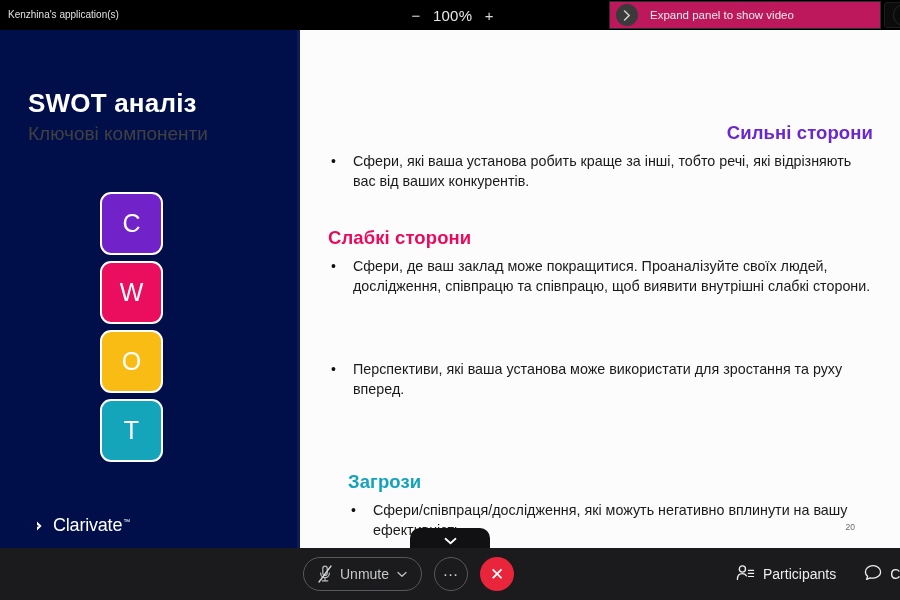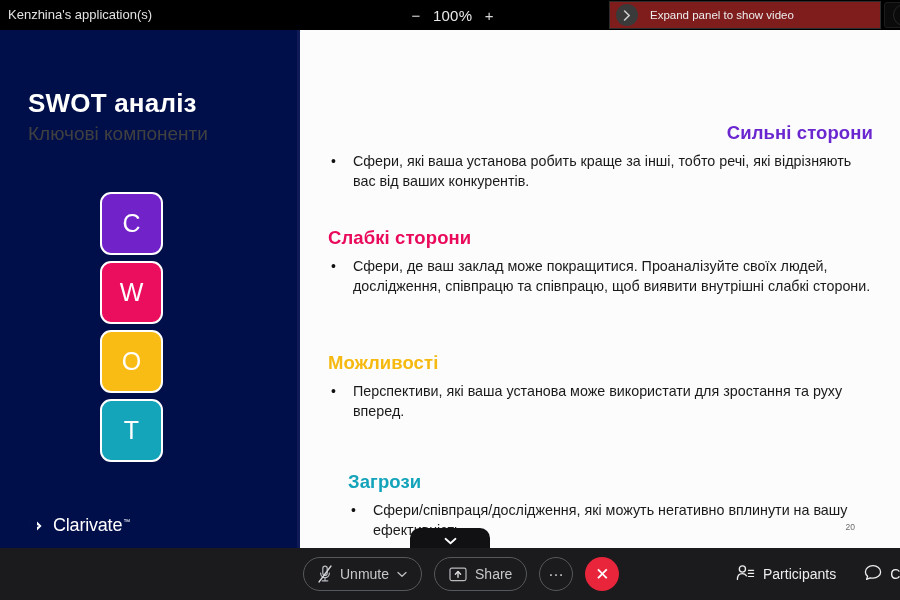--- a/index.html
+++ b/index.html
@@ -11,35 +11,35 @@
   }
   #app { position: relative; width: 900px; height: 600px; background: #000; }
 
   
   #topbar {
     position: absolute; left: 0; top: 0; width: 900px; height: 30px;
     background: #000; color: #e8e8e8;
   }
   #win-title {
     position: absolute; left: 8px; top: 0; height: 30px; line-height: 30px;
-    font-size: 13px; color: #e2e2e2; white-space: nowrap;
+    font-size: 10px; color: #e2e2e2; white-space: nowrap;
   }
   #zoom-group {
     position: absolute; left: 408px; top: 0; height: 30px;
     display: flex; align-items: center; gap: 9px;
   }
   .zbtn {
     width: 16px; height: 16px; display: flex; align-items: center; justify-content: center;
     color: #d8d8d8; font-size: 15px; line-height: 1;
   }
   #zoom-value { font-size: 15px; color: #e8e8e8; letter-spacing: .2px; }
 
   #expand-panel {
     position: absolute; left: 609px; top: 1px; width: 272px; height: 28px;
-    background: #7f1d1d; border: 1px solid #2c2c2c;
+    background: #be185d; border: 1px solid #2c2c2c;
     display: flex; align-items: center; padding-left: 6px; gap: 12px;
   }
   #expand-circle {
     width: 22px; height: 22px; border-radius: 50%;
     background: #3a3a3a; color: #cfcfcf;
     display: flex; align-items: center; justify-content: center;
     font-size: 11px; flex: 0 0 auto;
   }
   #expand-label { font-size: 11.5px; color: #ededed; white-space: nowrap; }
 
@@ -249,21 +249,20 @@
 
       <div class="section" id="sec-1">
         <div class="sec-head" style="color: rgb(234, 10, 92);">Слабкі сторони</div>
         <div class="sec-body">
           <div class="bullet">•</div>
           <div class="btext">Сфери, де ваш заклад може покращитися. Проаналізуйте своїх людей, дослідження, співпрацю та співпрацю, щоб виявити внутрішні слабкі сторони.</div>
         </div>
       </div>
 
       <div class="section" id="sec-2">
-        <div class="sec-head" style="color: rgb(245, 185, 15);">Можливості</div>
         <div class="sec-body">
           <div class="bullet">•</div>
           <div class="btext">Перспективи, які ваша установа може використати для зростання та руху вперед.</div>
         </div>
       </div>
 
       <div class="section" id="sec-3">
         <div class="sec-head" style="color: rgb(19, 163, 186);">Загрози</div>
         <div class="sec-body">
           <div class="bullet">•</div>
@@ -299,30 +298,20 @@
           </svg>
         </span>
         <span>Unmute</span>
         <span class="chev">
           <svg width="10" height="7" viewBox="0 0 10 7" aria-hidden="true">
             <path d="M1 1.6 L5 5.2 L9 1.6" fill="none" stroke="#b9bbbe" stroke-width="1.4" stroke-linecap="round" stroke-linejoin="round"></path>
           </svg>
         </span>
       </div>
 
-      <div class="pill">
-        <span class="glyph">
-          <svg width="18" height="15" viewBox="0 0 18 15" aria-hidden="true">
-            <rect x="1" y="1.2" width="16" height="12.4" rx="1.8" fill="none" stroke="#b9bbbe" stroke-width="1.2"></rect>
-            <path d="M9 10.2 L9 4.8" stroke="#dadcdf" stroke-width="1.4" stroke-linecap="round"></path>
-            <path d="M6.4 7.2 L9 4.4 L11.6 7.2" fill="none" stroke="#dadcdf" stroke-width="1.4" stroke-linecap="round" stroke-linejoin="round"></path>
-          </svg>
-        </span>
-        <span>Share</span>
-      </div>
 
       <div id="btn-more">
         <span>…</span>
       </div>
 
       <div id="btn-leave" style="background: rgb(232, 37, 58);">
         <span>✕</span>
       </div>
     </div>
 

